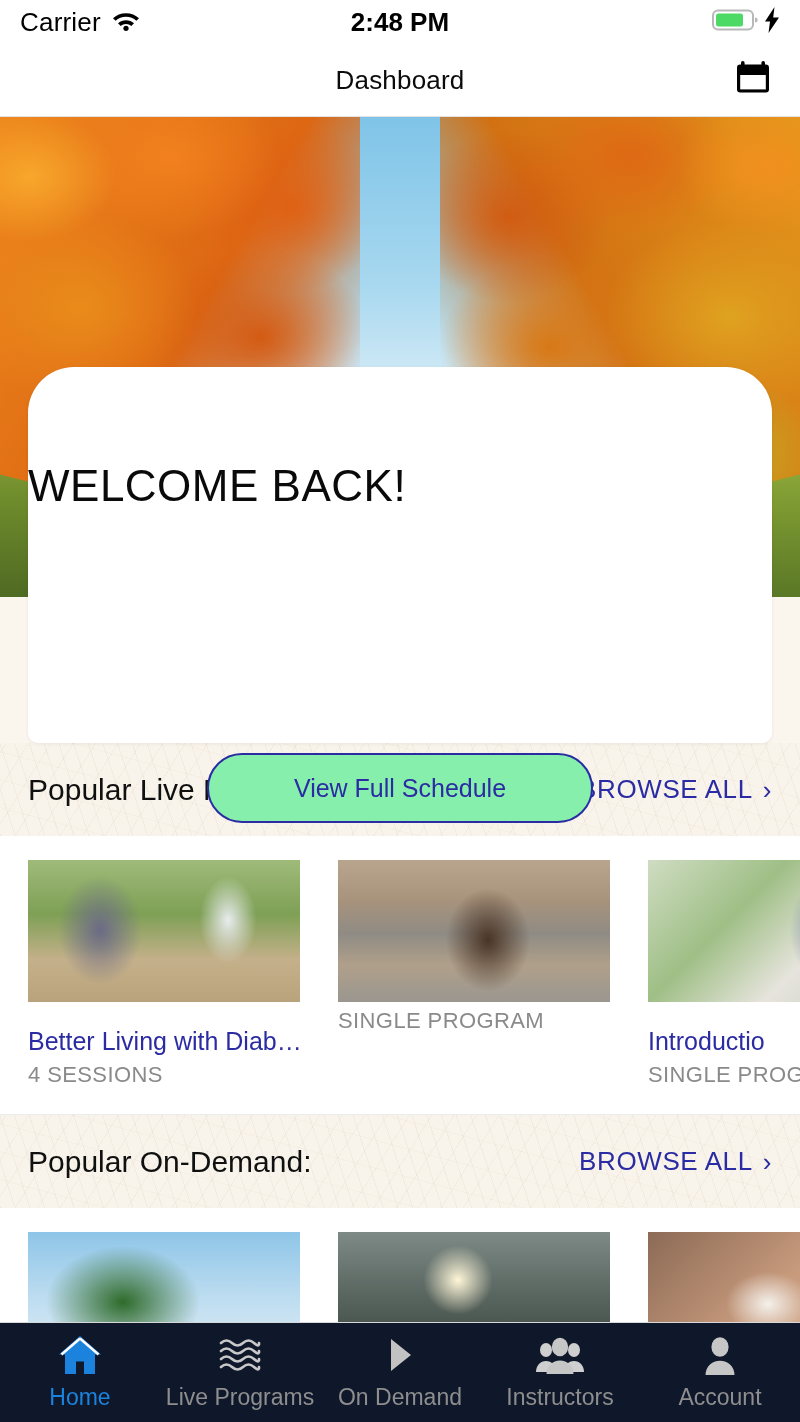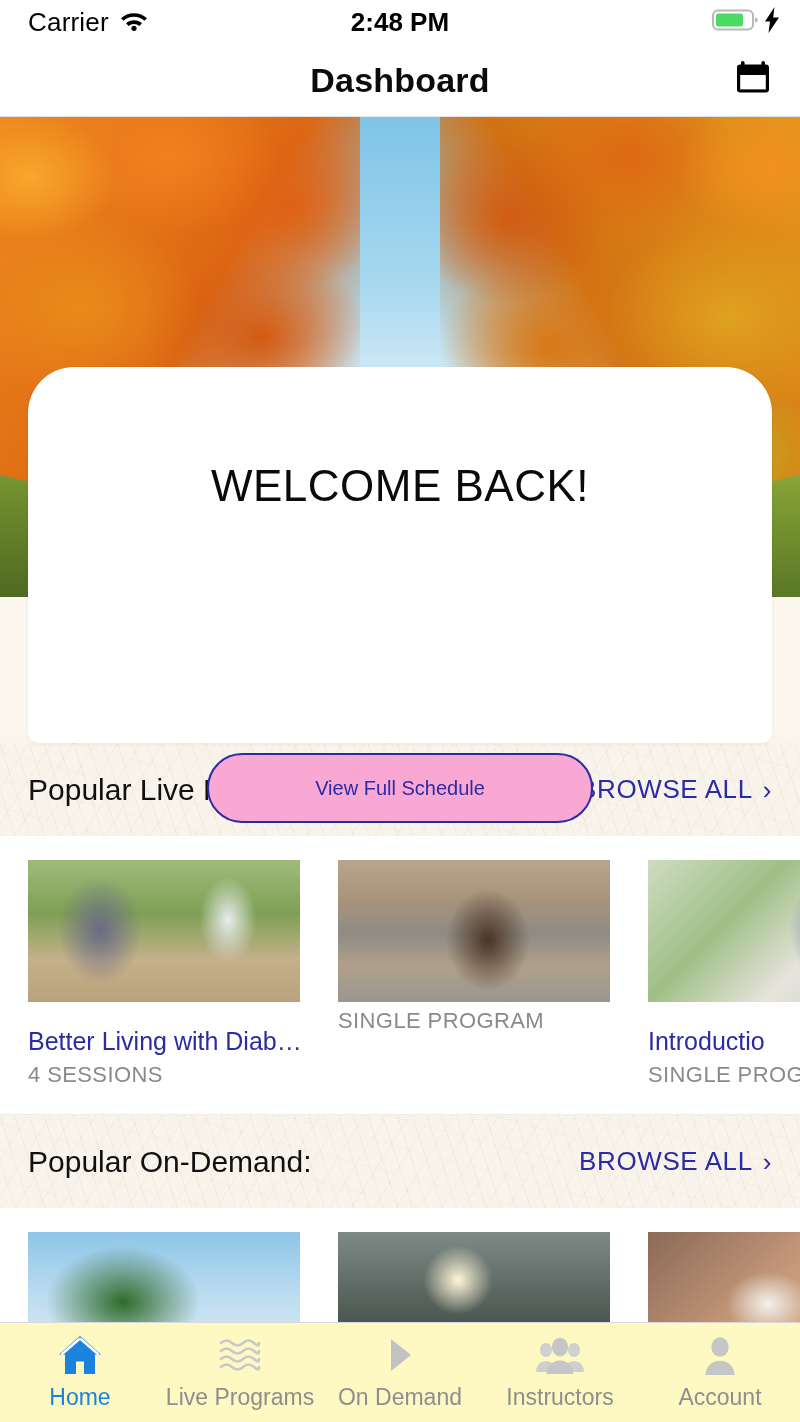--- a/index.html
+++ b/index.html
@@ -10,36 +10,36 @@
     overflow: hidden;
   }
   #app { position: relative; width: 800px; height: 1422px; overflow: hidden; background:#fff; }
 
   
   .statusbar {
     position: absolute; top: 0; left: 0; width: 800px; height: 44px;
     background: #ffffff; display: flex; align-items: center;
     padding: 0 20px; z-index: 40;
   }
-  .sb-left { display: flex; align-items: center; gap: 10px; margin-left: 8px; }
+  .sb-left { display: flex; align-items: center; gap: 10px; }
   .sb-carrier { font-size: 26px; color: #000; letter-spacing: .2px; }
   .sb-center {
     position: absolute; left: 0; right: 0; text-align: center;
     font-size: 26px; color: #000; font-weight: 700; pointer-events:none;
   }
   .sb-right { margin-left: auto; display: flex; align-items: center; gap: 4px; }
 
   
   .navbar {
     position: absolute; top: 44px; left: 0; width: 800px; height: 73px;
     background: #ffffff; z-index: 39;
     display: flex; align-items: center; justify-content: center;
     border-bottom: 1px solid #e3e3e3;
   }
-  .nav-title { font-size: 34px; color: #0b0b0b; font-weight: 700; letter-spacing: .2px; }
+  .nav-title { font-size: 26px; color: #0b0b0b; font-weight: 400; letter-spacing: .2px; }
   .nav-action {
     position: absolute; right: 24px; top: 50%; transform: translateY(-50%);
     width: 46px; height: 46px; display: flex; align-items: center; justify-content: center;
   }
 
   
   .scroll {
     position: absolute; top: 117px; left: 0; width: 800px; height: 1205px;
     background: #faf6ee; overflow: hidden;
   }
@@ -100,30 +100,30 @@
     background: linear-gradient(180deg, rgba(230,200,120,.45), rgba(180,150,80,0));
     transform: skewX(-18deg);
   }
 
   
   .welcome-card {
     position: absolute; top: 250px; left: 28px; width: 744px; height: 376px;
     background: #ffffff;
     border-top-left-radius: 46px; border-top-right-radius: 46px;
     border-bottom-left-radius: 10px; border-bottom-right-radius: 10px;
-    z-index: 6; display: flex; flex-direction: column; align-items: center;
+    z-index: 6; display: flex; flex-direction: column; 
     box-shadow: 0 1px 4px rgba(0,0,0,.06);
   }
   .welcome-title {
     margin-top: 94px; font-size: 44px; color: #0a0a0a; font-weight: 400; letter-spacing: .5px;
   }
   .schedule-btn {
     position: absolute; top: 386px; left: 50%; transform: translateX(-50%);
     width: 386px; height: 70px; border: 2px solid #2b2ba3; border-radius: 36px;
-    background: #f9a8d4; color: #2b2ba3; font-size: 20px;
+    background: #86efac; color: #2b2ba3; font-size: 25px;
     display: flex; align-items: center; justify-content: center;
     font-family: "Liberation Sans", sans-serif; cursor: pointer;
   }
 
   
   .texture {
     background-color: #f8f4ec;
     background-image:
       repeating-linear-gradient(72deg, rgba(200,150,110,.10) 0 1px, rgba(0,0,0,0) 1px 14px),
       repeating-linear-gradient(-58deg, rgba(195,155,115,.085) 0 1px, rgba(0,0,0,0) 1px 19px),
@@ -184,21 +184,21 @@
   }
   .t-hands {
     background:
       radial-gradient(ellipse 60px 46px at 120px 72px,#f4f1ec 0%,rgba(244,241,236,0) 70%),
       linear-gradient(135deg,#8c6a56 0%,#c79a7c 45%,#e4c3a6 100%);
   }
 
   
   .tabbar {
     position: absolute; bottom: 0; left: 0; width: 800px; height: 100px;
-    background: #fef9c3; border-top: 1px solid #d8d8d8;
+    background: #0f172a; border-top: 1px solid #d8d8d8;
     display: flex; align-items: center; z-index: 50;
   }
   .tab { flex: 1 1 0; display: flex; flex-direction: column; align-items: center; gap: 8px; cursor: pointer; }
   .tab-ico { height: 42px; display: flex; align-items: flex-end; justify-content: center; }
   .tab-label { font-size: 23px; color: #8e8e8e; }
   .tab.active .tab-label { color: #1b83dd; }
 </style>
 </head>
 <body>
 

